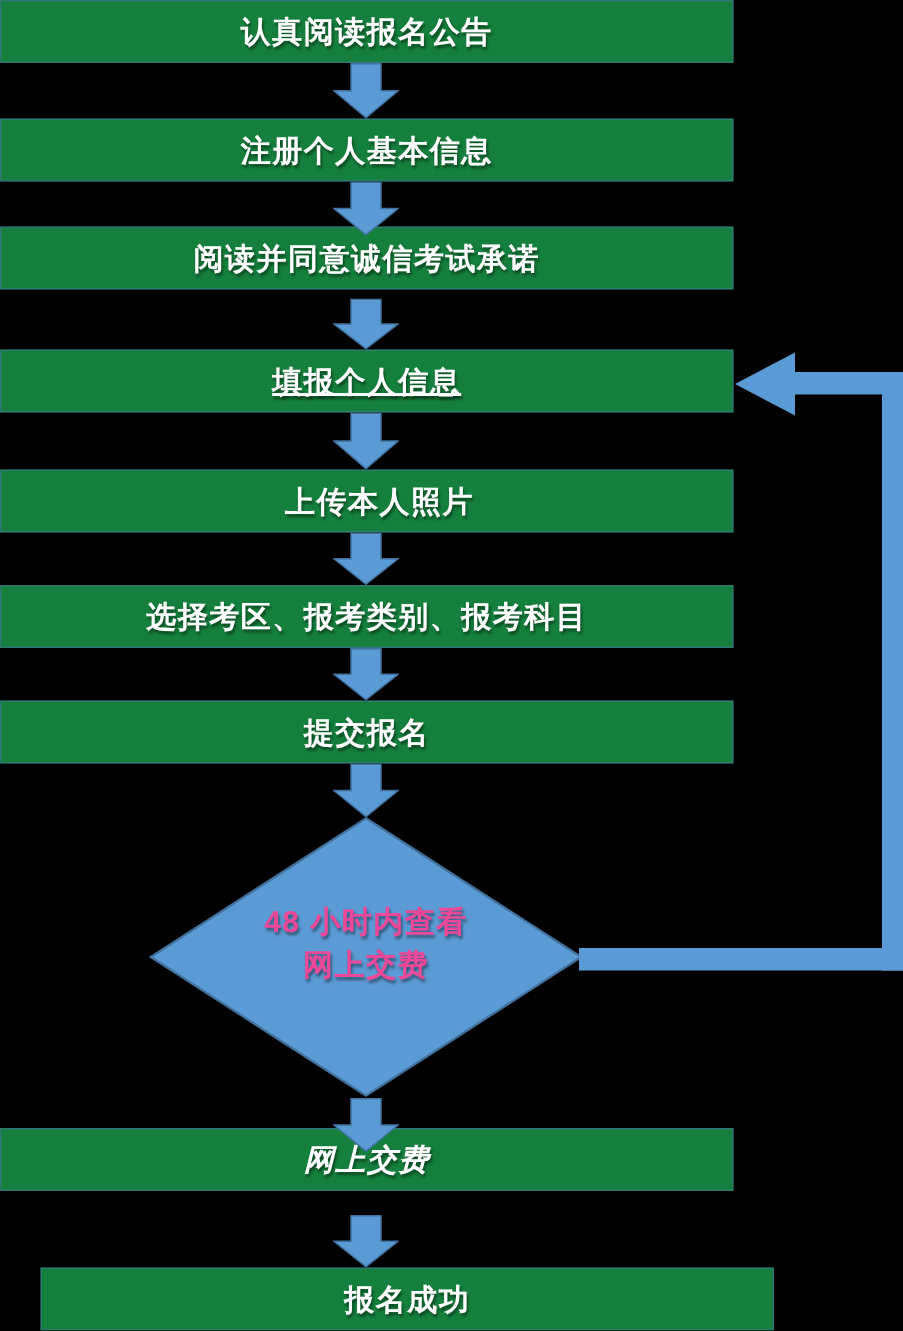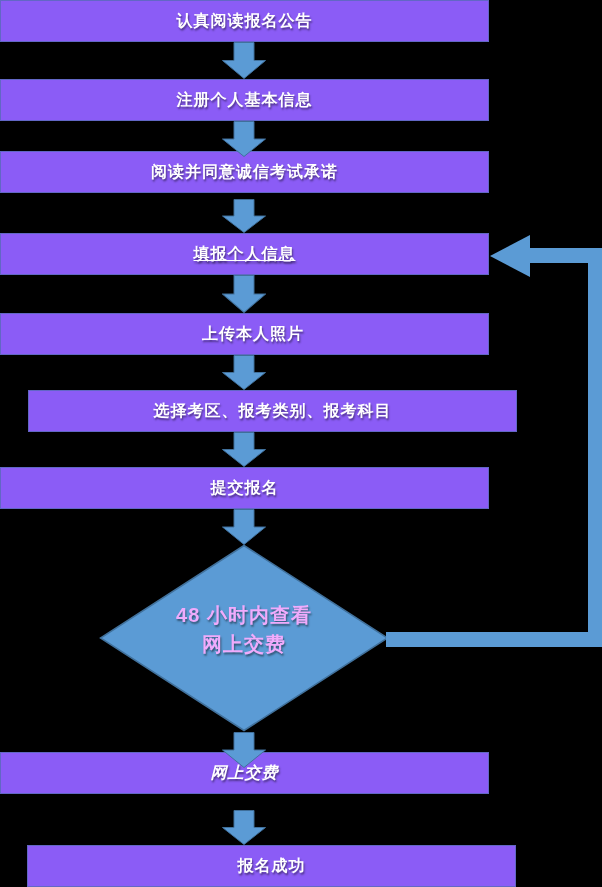--- a/index.html
+++ b/index.html
@@ -11,38 +11,38 @@
     background: #000000;
     overflow: hidden;
     font-family: "Liberation Sans", sans-serif;
   }
   
   .box {
     position: absolute;
     left: 0;
     width: 489px;
     height: 42px;
-    background: #8b5cf6;
+    background: #15803d;
     border: 1px solid rgba(65,113,156,0.55);
     box-sizing: border-box;
     display: flex;
     align-items: center;
     justify-content: center;
     color: #FFFFFF;
-    font-size: 16px;
+    font-size: 20px;
     font-weight: 600;
     text-shadow: 1px 2px 2px rgba(0,0,0,0.45);
     letter-spacing: 1px;
   }
   .b1 { top: 0; }
   .b2 { top: 79px; }
   .b3 { top: 151px; }
   .b4 { top: 233px; text-decoration: underline; }
   .b5 { top: 313px; padding-left: 17px; }
-  .b6 { top: 390px; margin-left: 28px; }
+  .b6 { top: 390px; }
   .b7 { top: 467px; }
   .b8 { top: 752px; font-style: italic; }
   .b9 { top: 845px; margin-left: 27px; }
 
   
   .arrow {
     position: absolute;
     left: 222px;
     width: 44px;
     display: block;
@@ -65,21 +65,21 @@
     top: 544px;
     width: 290px;
     height: 188px;
   }
   .diamond-label {
     position: absolute;
     left: 100px;
     top: 601px;
     width: 288px;
     text-align: center;
-    color: #f0abfc;
+    color: #ec4899;
     font-size: 20px;
     font-weight: 600;
     line-height: 29px;
     text-shadow: 1px 2px 2px rgba(0,0,0,0.45);
     letter-spacing: 1px;
   }
 
   
   .loop-seg { position: absolute; background: #5B9BD5; }
   .loop-bottom { left: 386px; top: 632px; width: 216px; height: 15px; }

